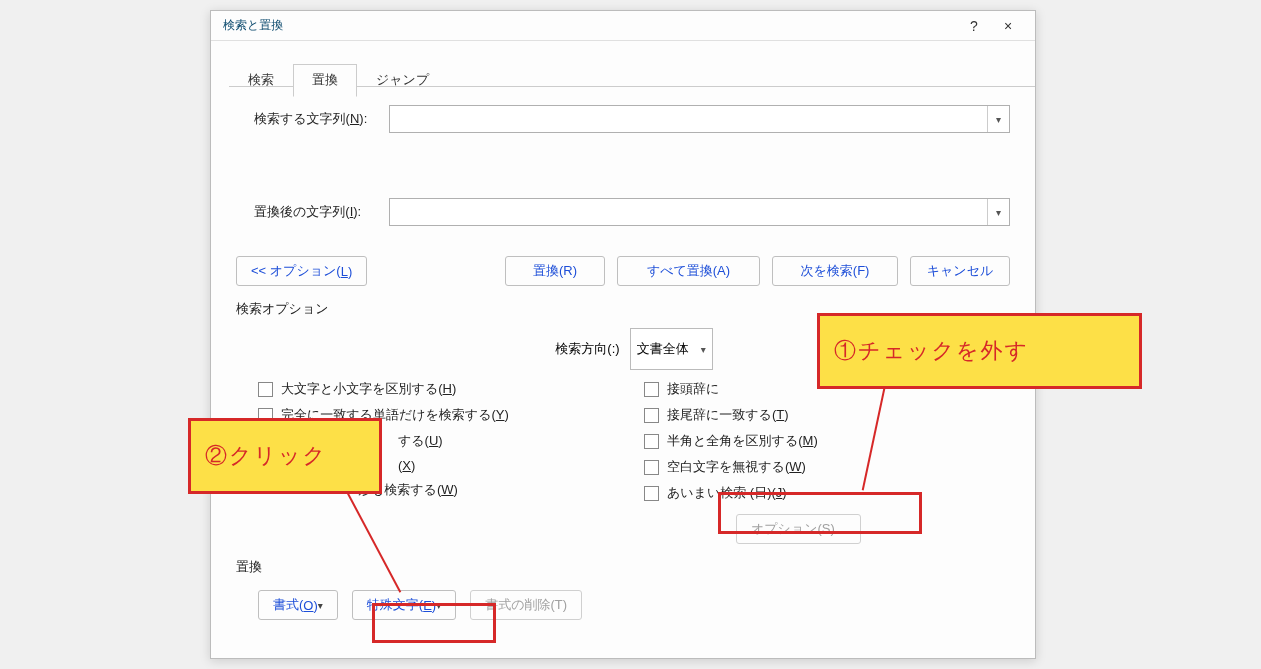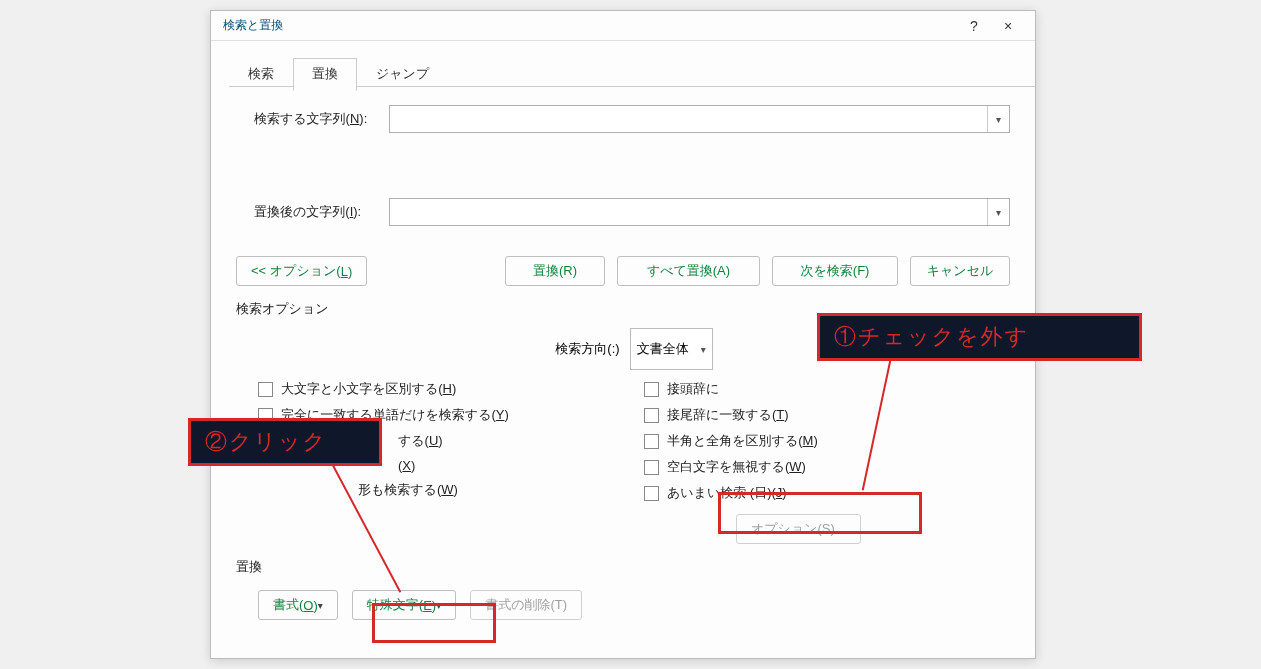--- a/index.html
+++ b/index.html
@@ -40,21 +40,21 @@
       border-bottom: 1px solid #ccc;
     }
     .tab {
       padding: 6px 18px 7px;
       font-size: 13px;
       color:#333;
       border: 1px solid transparent;
       border-bottom: none;
       cursor:pointer;
       position:relative;
-      top:5px;
+      top:11px;
     }
     .tab.active {
       background:#fdfdfd;
       border-color:#ccc;
       border-bottom:1px solid #fdfdfd;
     }
     .form-area { padding: 18px 25px 0 43px; }
     .form-row { display:flex; align-items:center; margin-bottom: 65px; }
     .form-row.last { margin-bottom: 30px; }
     .form-label { width: 135px; font-size:13px; color:#222; }
@@ -75,21 +75,21 @@
       display:flex; align-items:center; justify-content:center;
       font-size:10px; color:#555; cursor:pointer;
     }
     .button-row { display:flex; gap:12px; padding: 0 25px 8px; align-items:center;}
     .btn {
       height: 30px;
       padding: 0 14px;
       border: 1px solid #bfbfbf;
       background: #fdfdfd;
       font-size: 13px;
-      color:#15803d;
+      color:#1d4ed8;
       border-radius: 3px;
       cursor:pointer;
       display:inline-flex; align-items:center; justify-content:center;
     }
     .btn .ul { text-decoration: underline; }
     .btn.disabled { color:#a0a0a0; border-color:#d0d0d0; cursor:default; }
     .spacer { flex:1; }
     .options-area { padding: 6px 25px 0 25px; position:relative; }
     .section-label { font-size:13px; color:#222; margin-bottom:10px; }
     .direction-row { display:flex; align-items:center; gap:10px; margin: 0 0 10px 22px; justify-content: center; }
@@ -104,22 +104,22 @@
     .cb {
       width:15px; height:15px; border:1px solid #888; background:#fff; flex-shrink:0;
     }
     .cb-row .ul { text-decoration: underline; }
     .options-btn-wrap { margin: 4px 0 0 500px; }
     .replace-section { padding: 8px 25px 0 25px; margin-top: 6px;}
     .replace-buttons { display:flex; gap:14px; margin-top:14px; margin-left:22px;}
     .btn-caret::after { content:" ▾"; font-size:10px; color:#444;}
     
     .callout {
-      position:absolute; border:3px solid #d62828; background:#0f172a;
-      padding:6px 14px; color:#d62828; font-size:22px; font-weight:400;
+      position:absolute; border:3px solid #d62828; background:#fde047;
+      padding:20px 14px; color:#d62828; font-size:22px; font-weight:400;
       z-index:50; letter-spacing: 2px;
     }
     .callout-line {
       position:absolute; background:#d62828; z-index:40;
       transform-origin: top left;
     }
     .highlight-box {
       position:absolute; border:3px solid #d62828; z-index:30;
     }
   </style>

